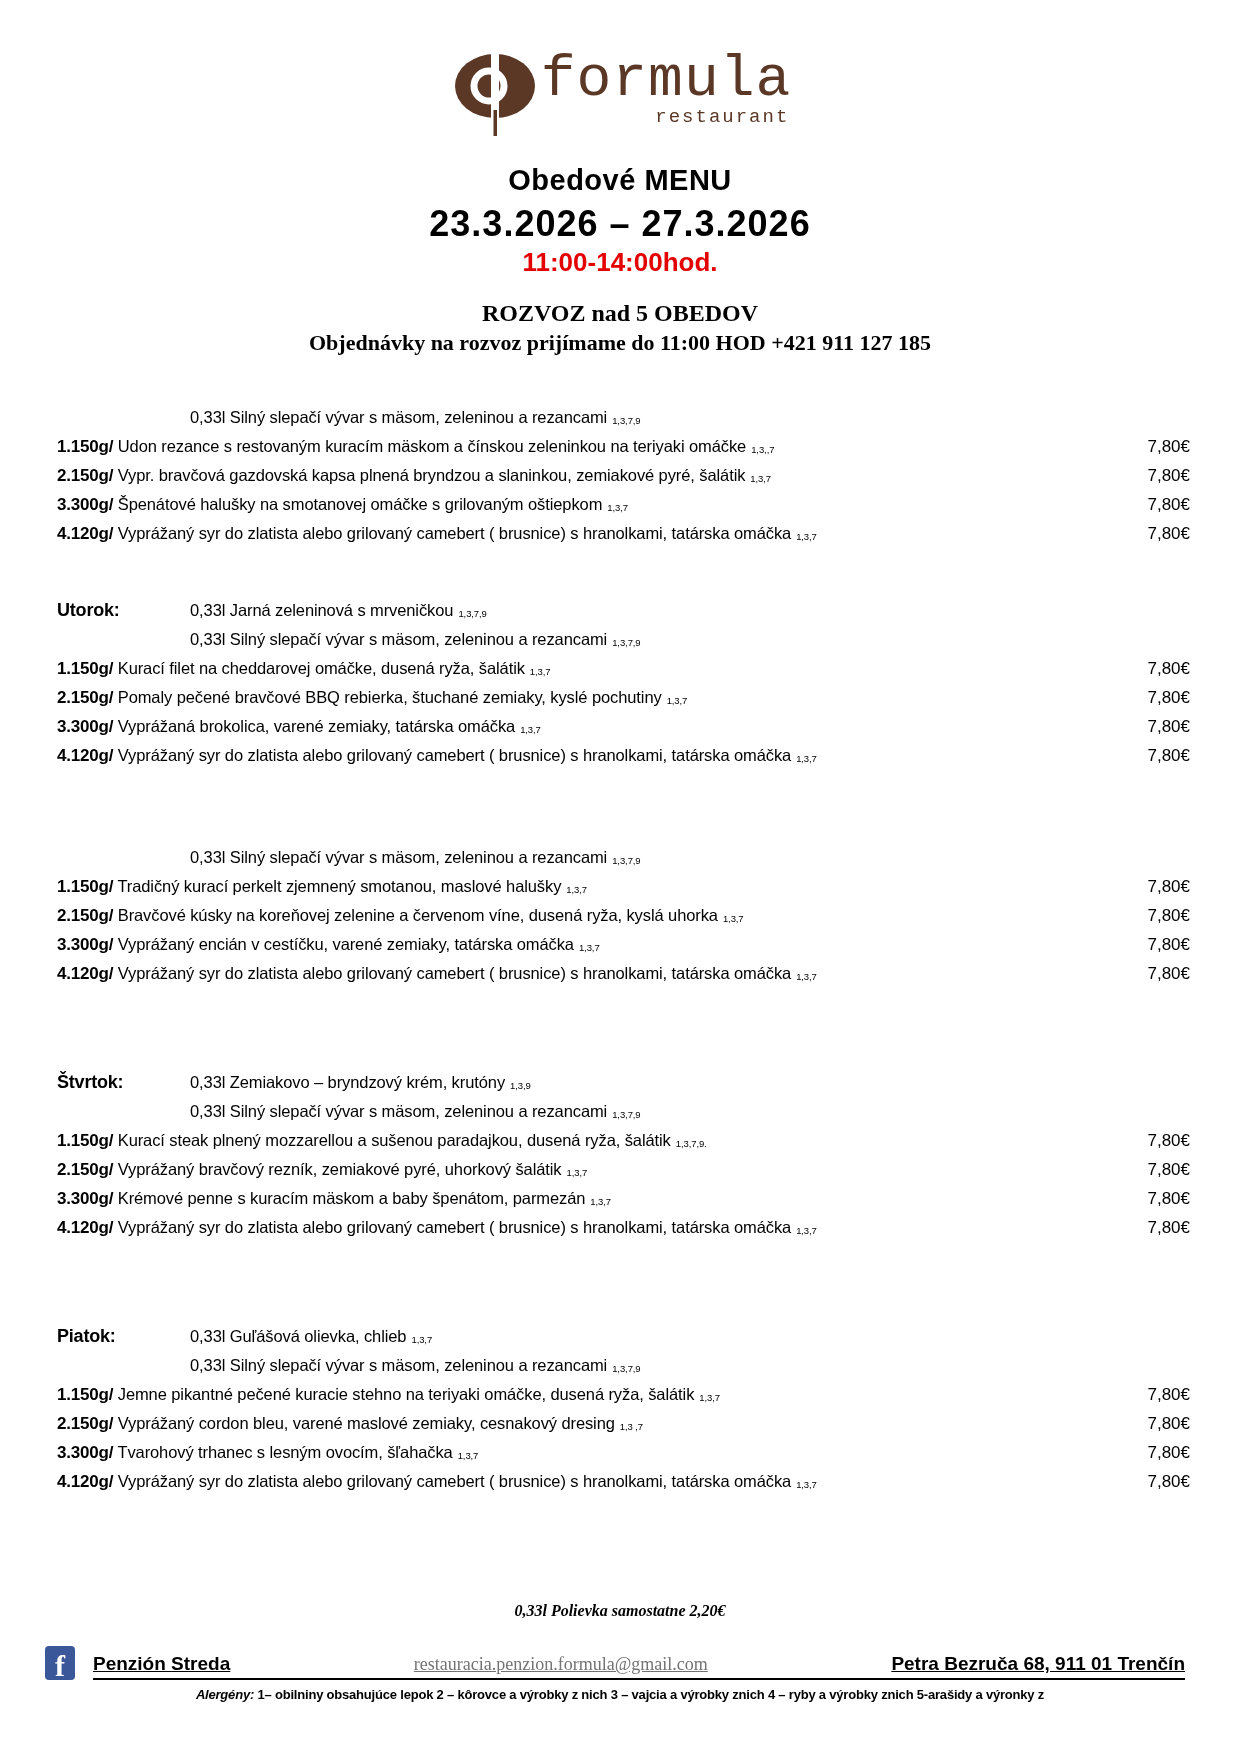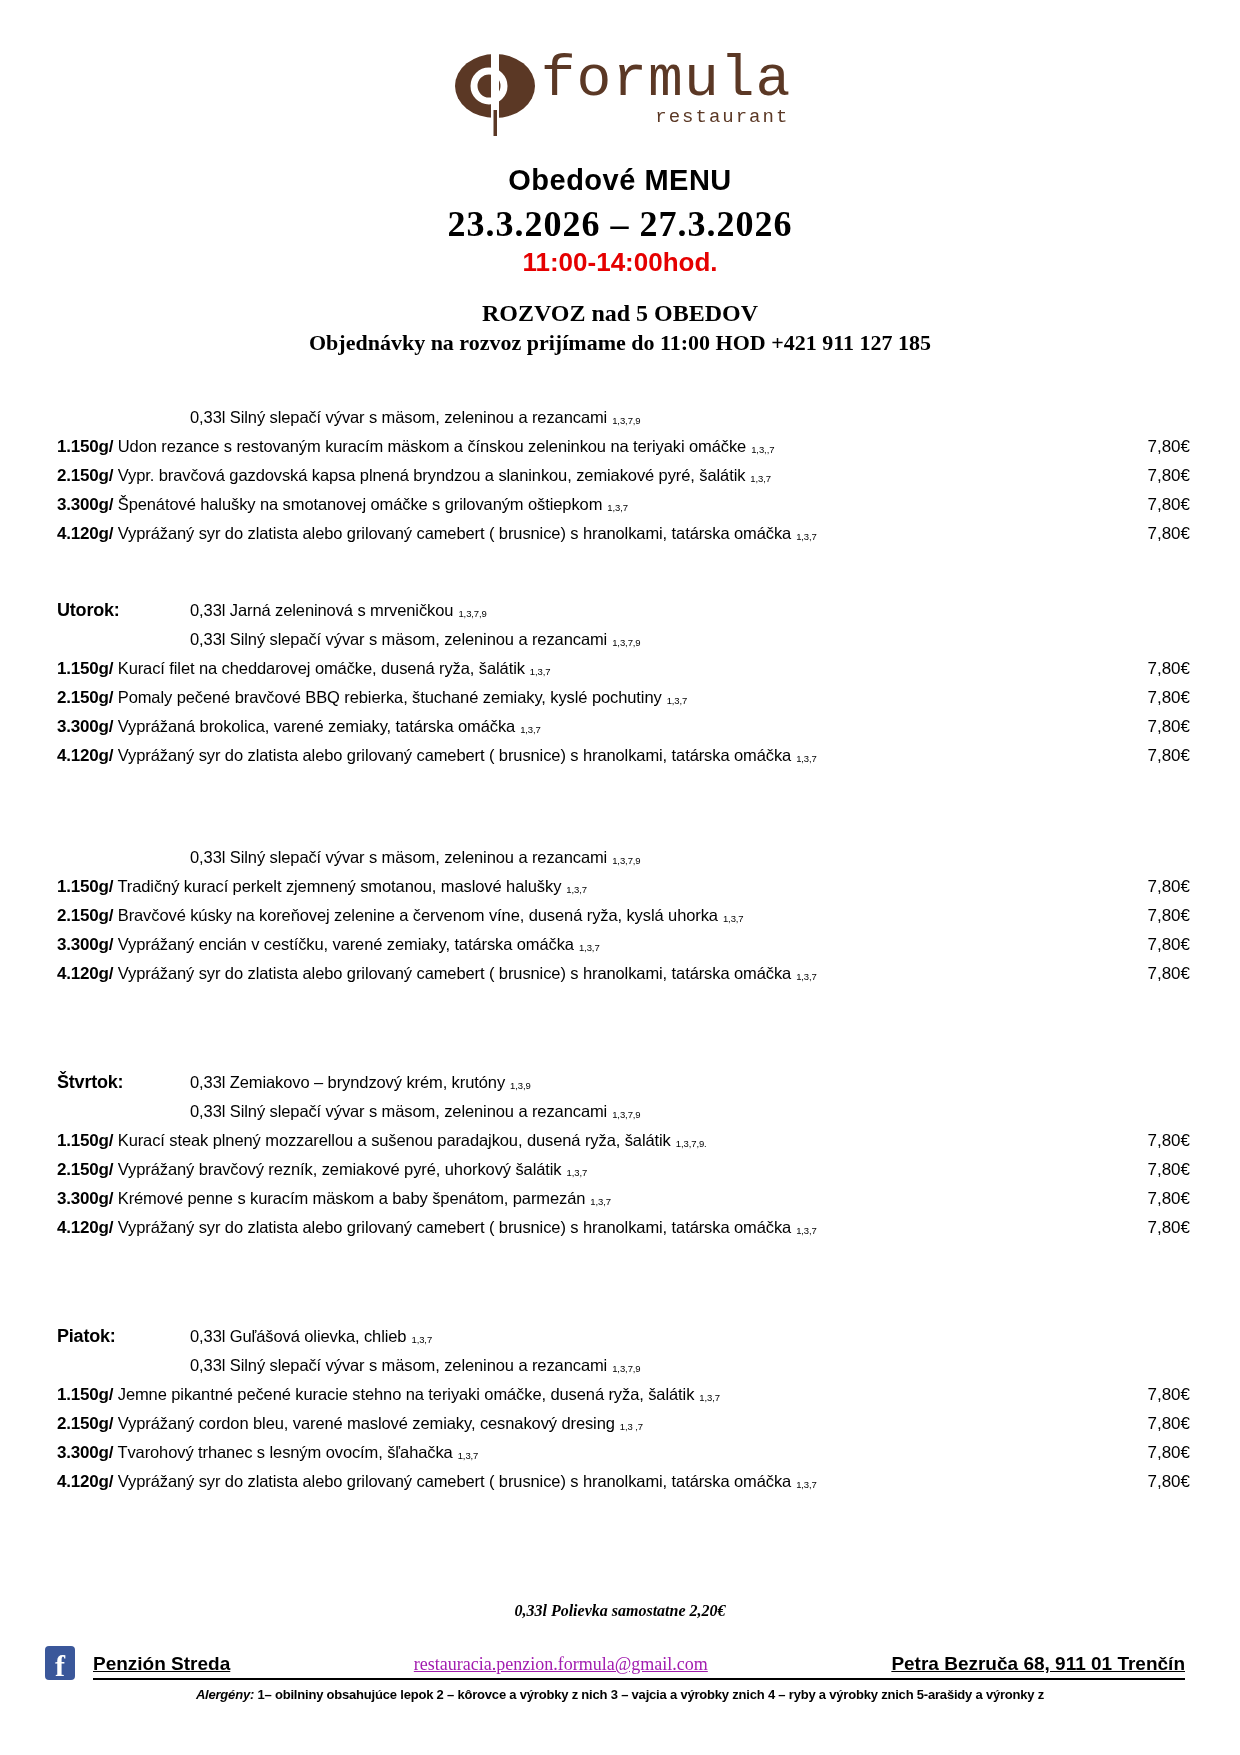--- a/index.html
+++ b/index.html
@@ -8,21 +8,21 @@
     font-family:"Liberation Sans",sans-serif;color:#000;
     overflow:hidden;
   }
   
   .header{text-align:center;padding-top:50px;}
   .logo-wrap{display:inline-flex;align-items:flex-start;font-family:Liberation Mono, monospace;}
   .logo-text-col{display:flex;flex-direction:column;align-items:flex-end;margin-top:2px;}
   .logo-brand{font-size:58px;line-height:56px;font-weight:500;color:#5b3825;letter-spacing:1px;}
   .logo-sub{font-size:19px;color:#5b3825;letter-spacing:2px;margin-top:-2px;margin-right:2px;}
   .title{font-size:29px;font-weight:bold;margin-top:18px;letter-spacing:.5px;}
-  .daterange{font-size:36px;font-weight:bold;margin-top:6px;letter-spacing:1px;font-family:Liberation Serif, serif;}
+  .daterange{font-size:36px;font-weight:bold;margin-top:6px;letter-spacing:1px;}
   .opening{font-size:26px;font-weight:bold;color:#e50000;margin-top:2px;}
   .rozvoz{font-family:"Liberation Serif",serif;font-size:24px;font-weight:bold;margin-top:22px;}
   .order-info{font-family:"Liberation Serif",serif;font-size:22px;font-weight:bold;margin-top:3px;}
   
   .menu{margin:48px 210px 0 57px;}
   .day{position:relative;margin-bottom:48px;}
   .day.gap-lg{margin-bottom:80px;}
   .day.gap-md{margin-bottom:73px;}
   .row{position:relative;line-height:27px;font-size:16.5px;letter-spacing:-0.1px;}
   .day-name{position:absolute;left:0;top:0;font-size:18px;font-weight:bold;letter-spacing:-0.2px;}
@@ -40,21 +40,21 @@
   .fb-icon{
     width:30px;height:34px;background:#3a579a;border-radius:4px;flex:0 0 auto;
     color:#fff;font-weight:bold;font-size:30px;text-align:center;line-height:40px;
     font-family:"Liberation Serif",serif;overflow:hidden;margin-right:18px;
   }
   .contact-row{
     flex:1;display:flex;justify-content:space-between;align-items:baseline;
     border-bottom:2px solid #000;padding-bottom:3px;
   }
   .pension-name{font-size:19px;font-weight:bold;text-decoration:underline;}
-  .email{font-family:"Liberation Serif",serif;font-size:18px;color:#a21caf;text-decoration:underline;}
+  .email{font-family:"Liberation Serif",serif;font-size:18px;color:#737373;text-decoration:underline;}
   .address{font-size:19px;font-weight:bold;text-decoration:underline;}
   .allergens{
     text-align:center;margin:6px 60px 0 60px;
     font-size:13px;font-weight:bold;line-height:18px;letter-spacing:-0.2px;
   }
   .allergens .it{font-style:italic;}
 </style>
 </head>
 <body>
 

